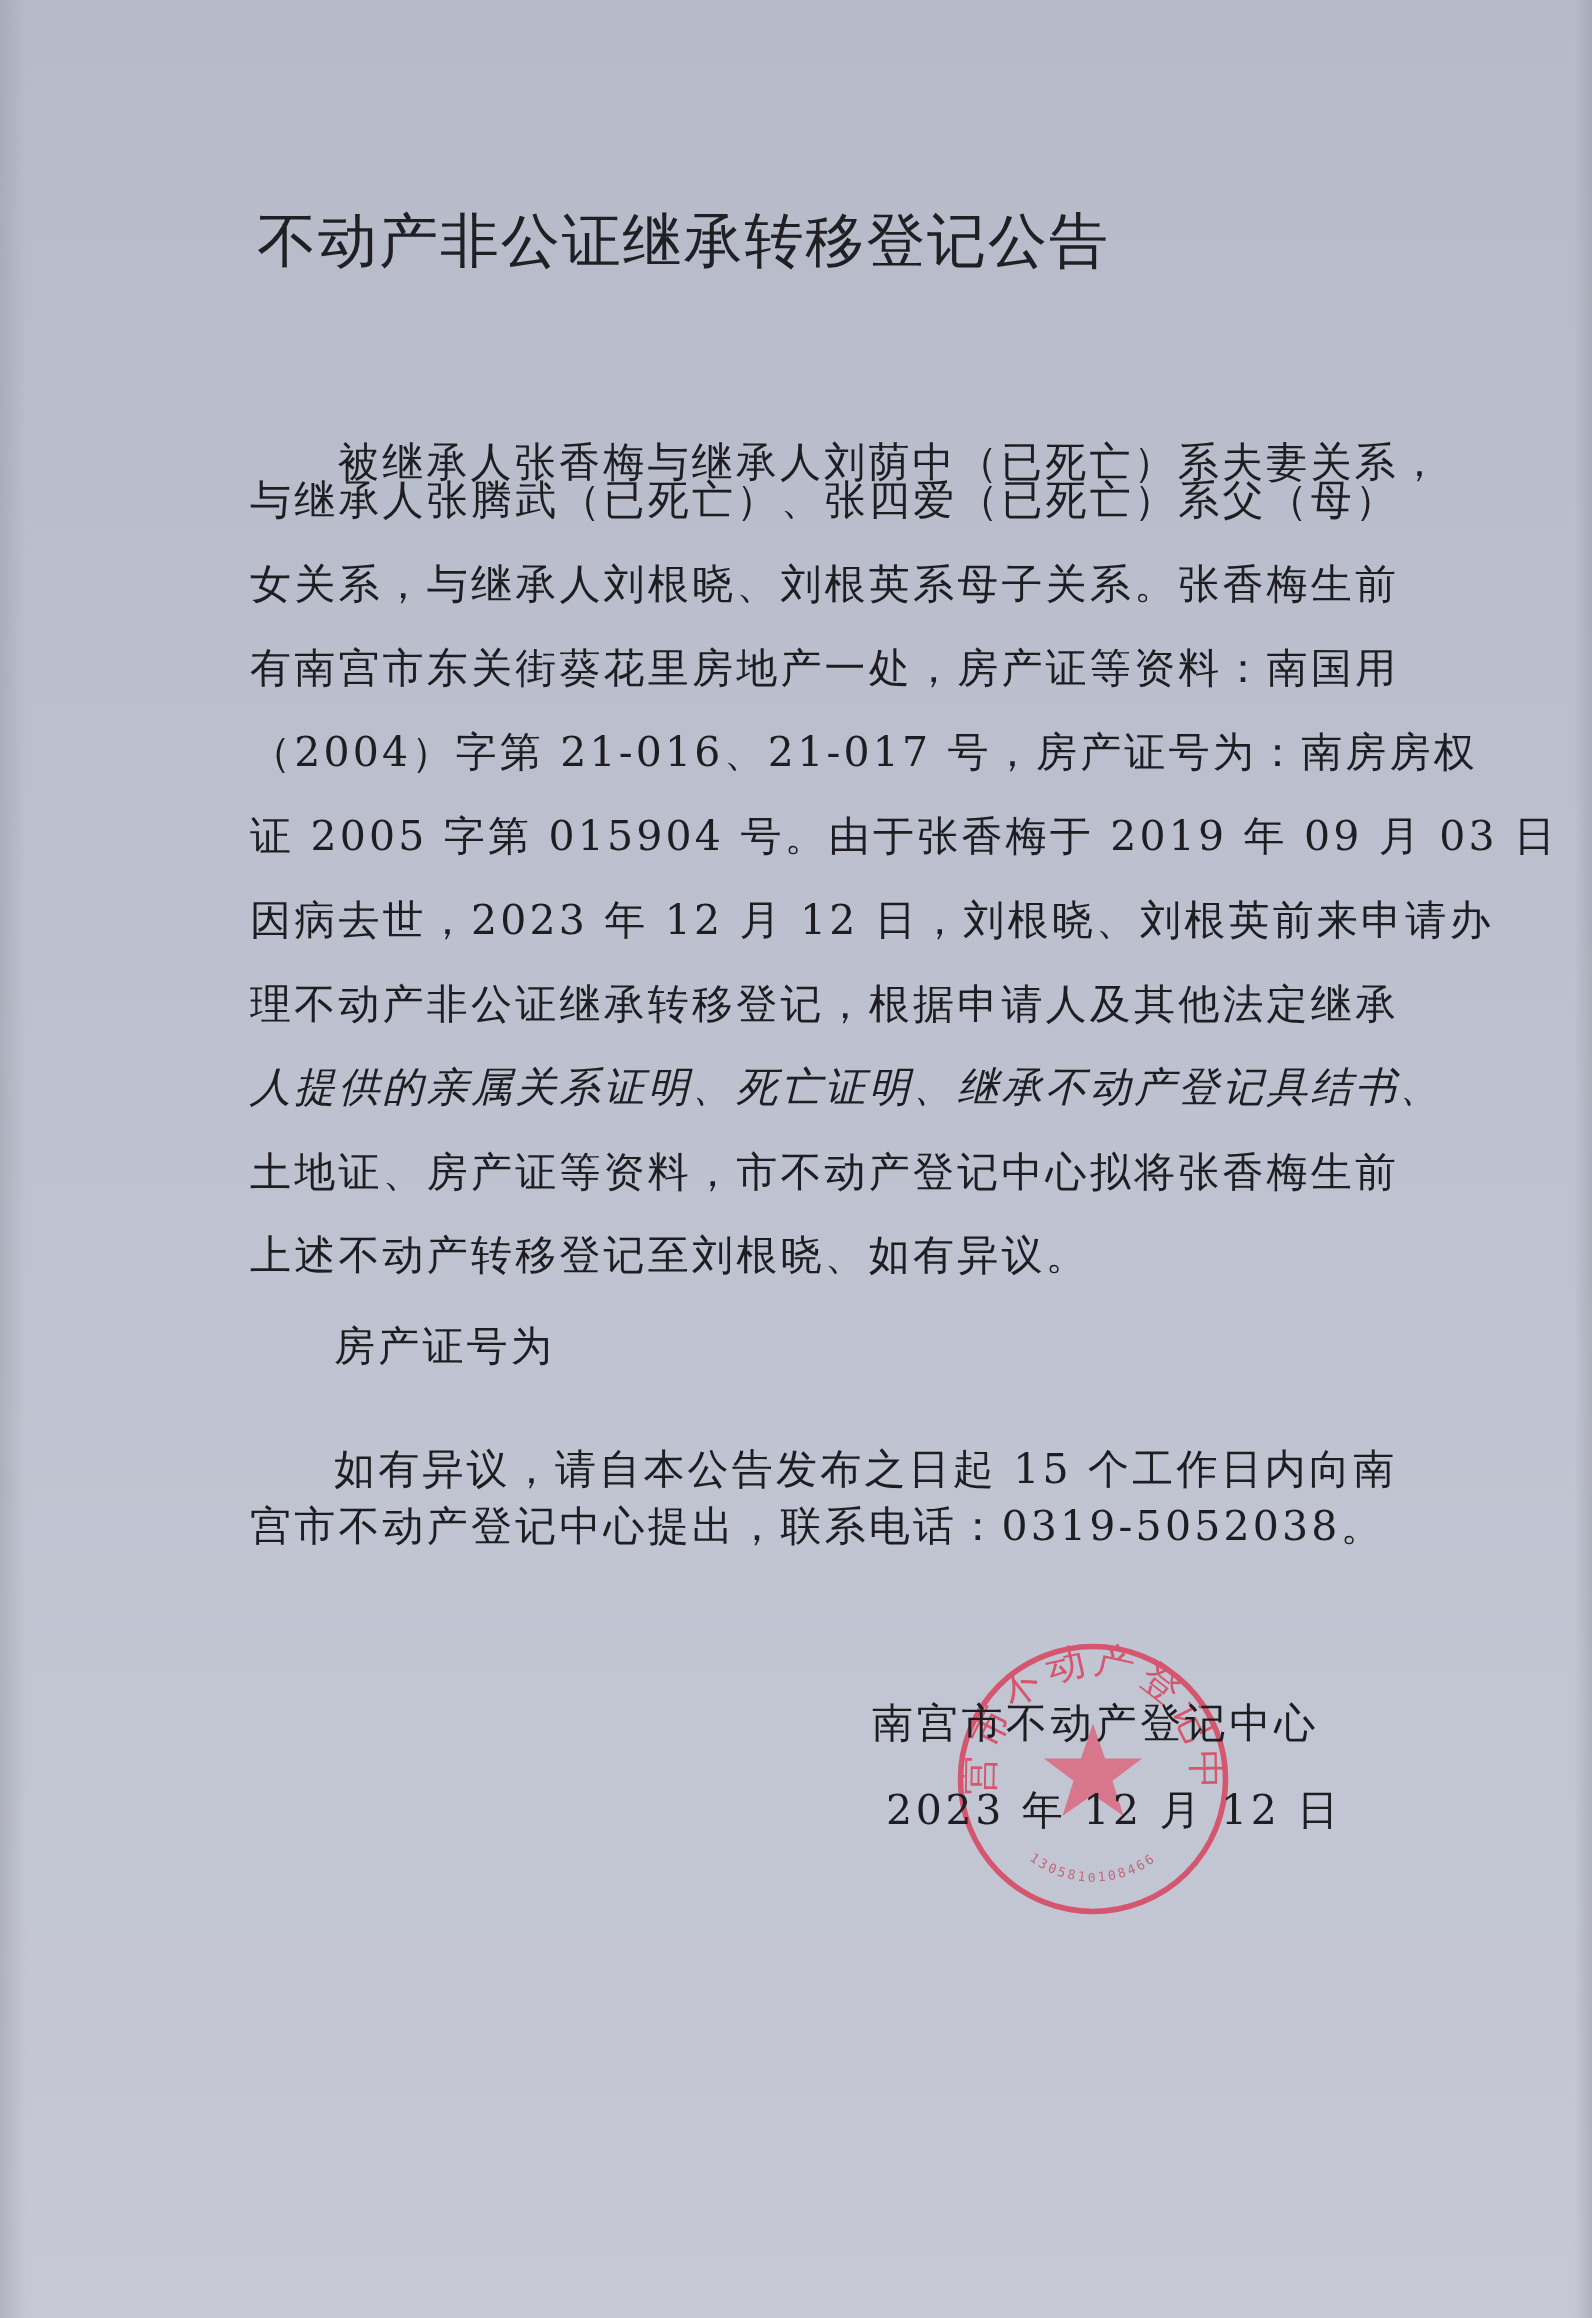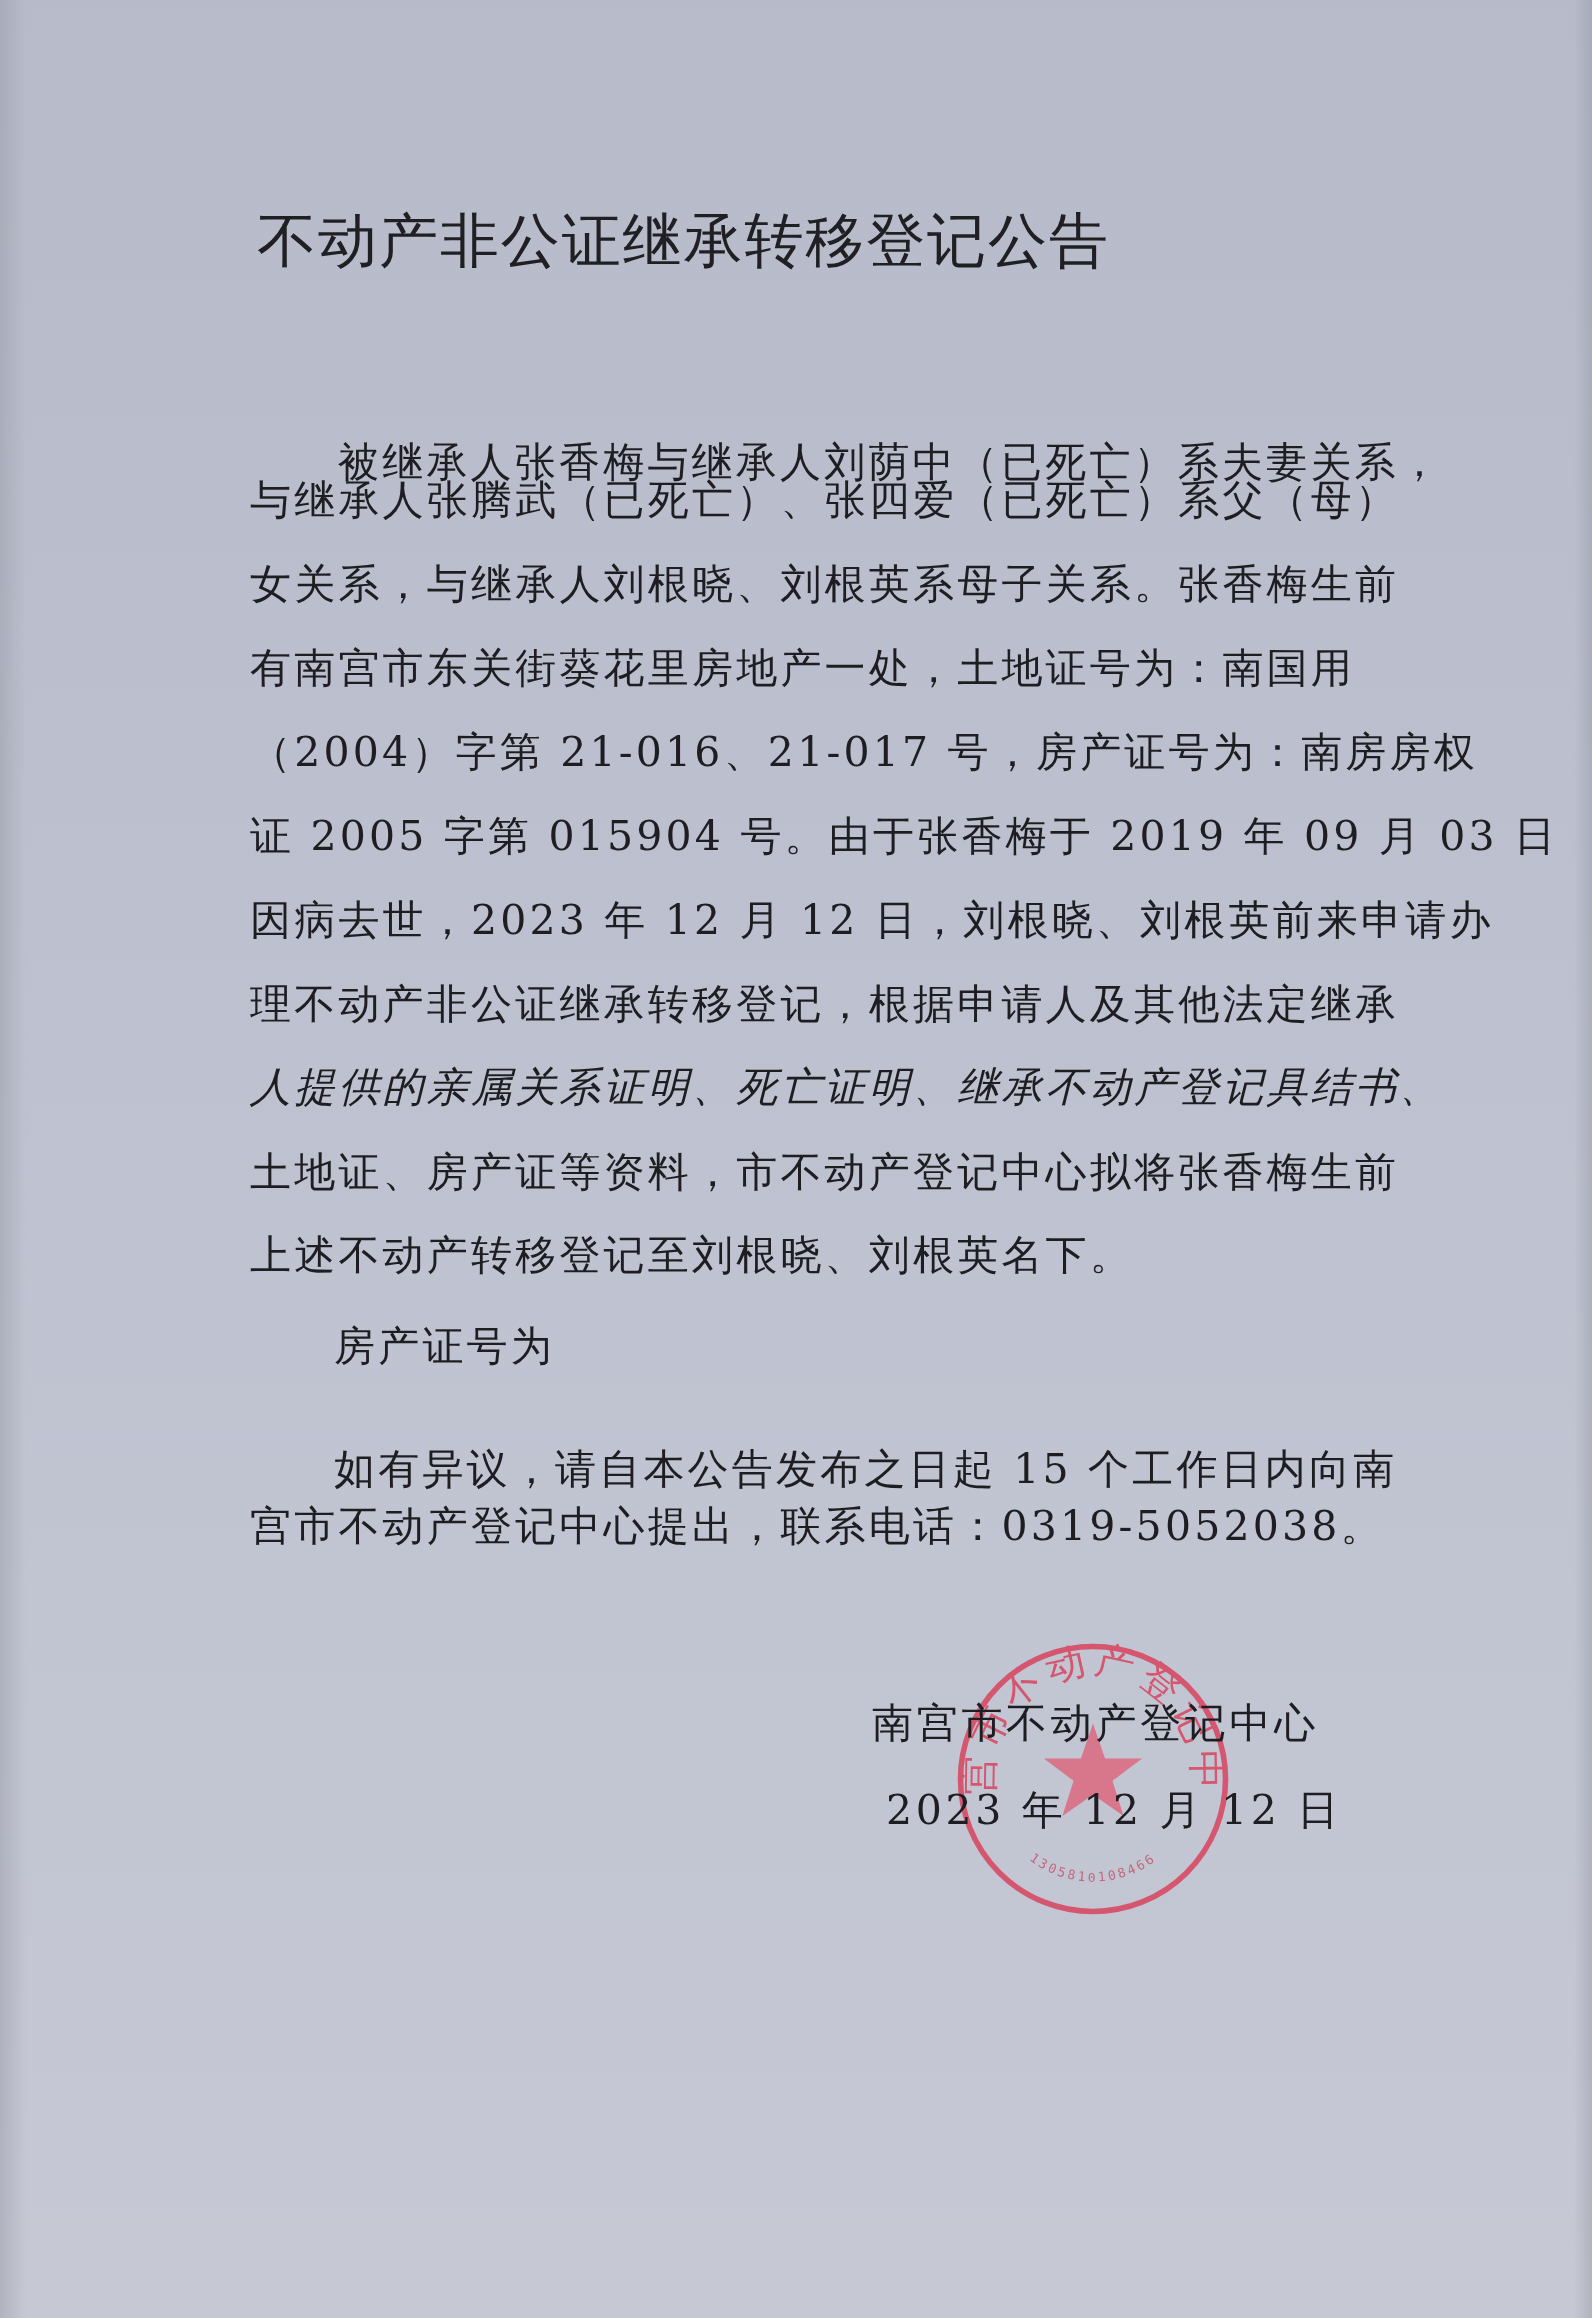--- a/index.html
+++ b/index.html
@@ -65,28 +65,28 @@
 
 <div class="paper-shade-left"></div>
 <div class="paper-shade-right"></div>
 
 <h1 class="title">不动产非公证继承转移登记公告</h1>
 
 <div>
   <div class="line" style="left:338px; top:390px;margin-top:45px;">被继承人张香梅与继承人刘荫中（已死亡）系夫妻关系，</div>
   <div class="line" style="left:250px; top:473px;">与继承人张腾武（已死亡）、张四爱（已死亡）系父（母）</div>
   <div class="line" style="left:250px; top:557px;">女关系，与继承人刘根晓、刘根英系母子关系。张香梅生前</div>
-  <div class="line" style="left:250px; top:641px;">有南宫市东关街葵花里房地产一处，土地证号为：南国用</div>
+  <div class="line" style="left:250px; top:641px;">有南宫市东关街葵花里房地产一处，房产证等资料：南国用</div>
   <div class="line" style="left:250px; top:725px;">（2004）字第 21-016、21-017 号，房产证号为：南房房权</div>
   <div class="line" style="left:250px; top:809px;">证 2005 字第 015904 号。由于张香梅于 2019 年 09 月 03 日</div>
   <div class="line" style="left:250px; top:893px;">因病去世，2023 年 12 月 12 日，刘根晓、刘根英前来申请办</div>
   <div class="line" style="left:250px; top:977px;">理不动产非公证继承转移登记，根据申请人及其他法定继承</div>
   <div class="line" style="left:250px; top:1060px;font-style:italic;">人提供的亲属关系证明、死亡证明、继承不动产登记具结书、</div>
   <div class="line" style="left:250px; top:1145px;">土地证、房产证等资料，市不动产登记中心拟将张香梅生前</div>
-  <div class="line" style="left:250px; top:1228px;">上述不动产转移登记至刘根晓、刘根英名下。</div>
+  <div class="line" style="left:250px; top:1228px;">上述不动产转移登记至刘根晓、如有异议。</div>
 </div>
 
 <div class="line" style="left:334px; top:1319px;">房产证号为</div>
 
 <div>
   <div class="line" style="left:334px; top:1442px;">如有异议，请自本公告发布之日起 15 个工作日内向南</div>
   <div class="line" style="left:250px; top:1499px;">宫市不动产登记中心提出，联系电话：0319-5052038。</div>
 </div>
 
 <div class="signature" style="left:872px; top:1696px;">南宫市不动产登记中心</div>

